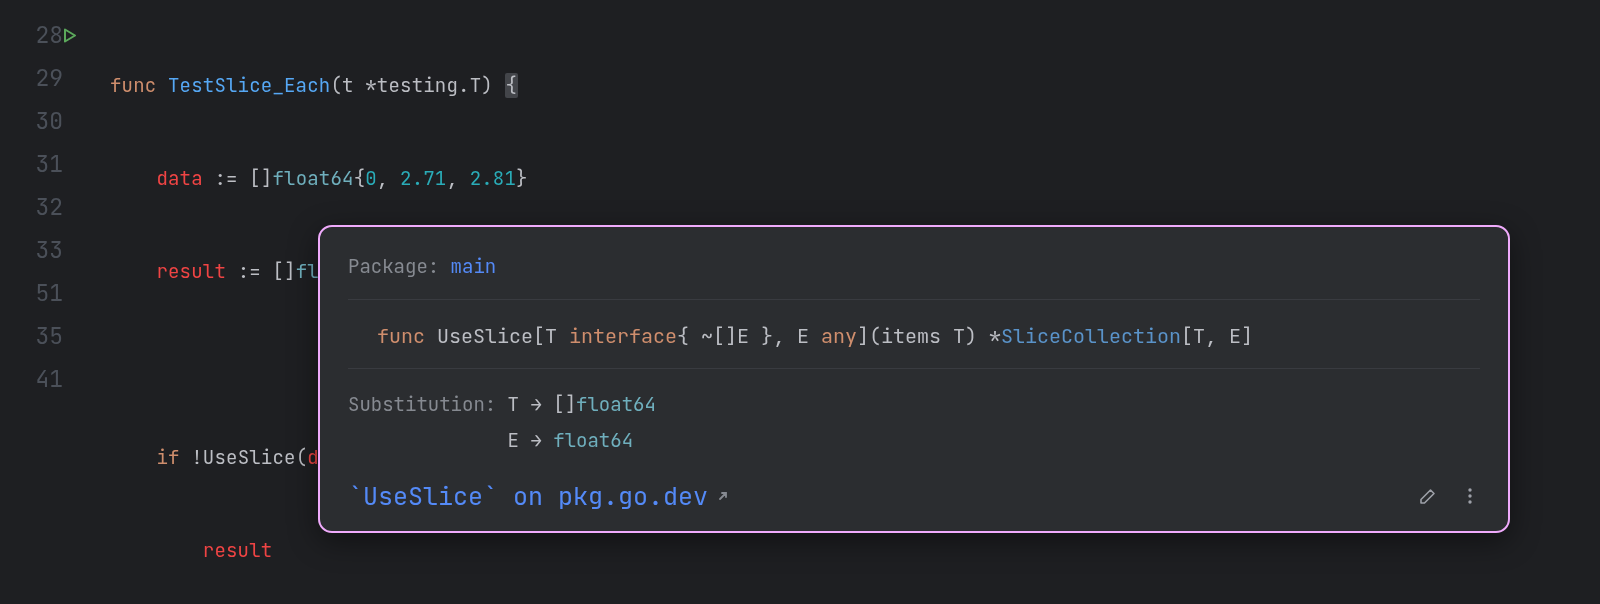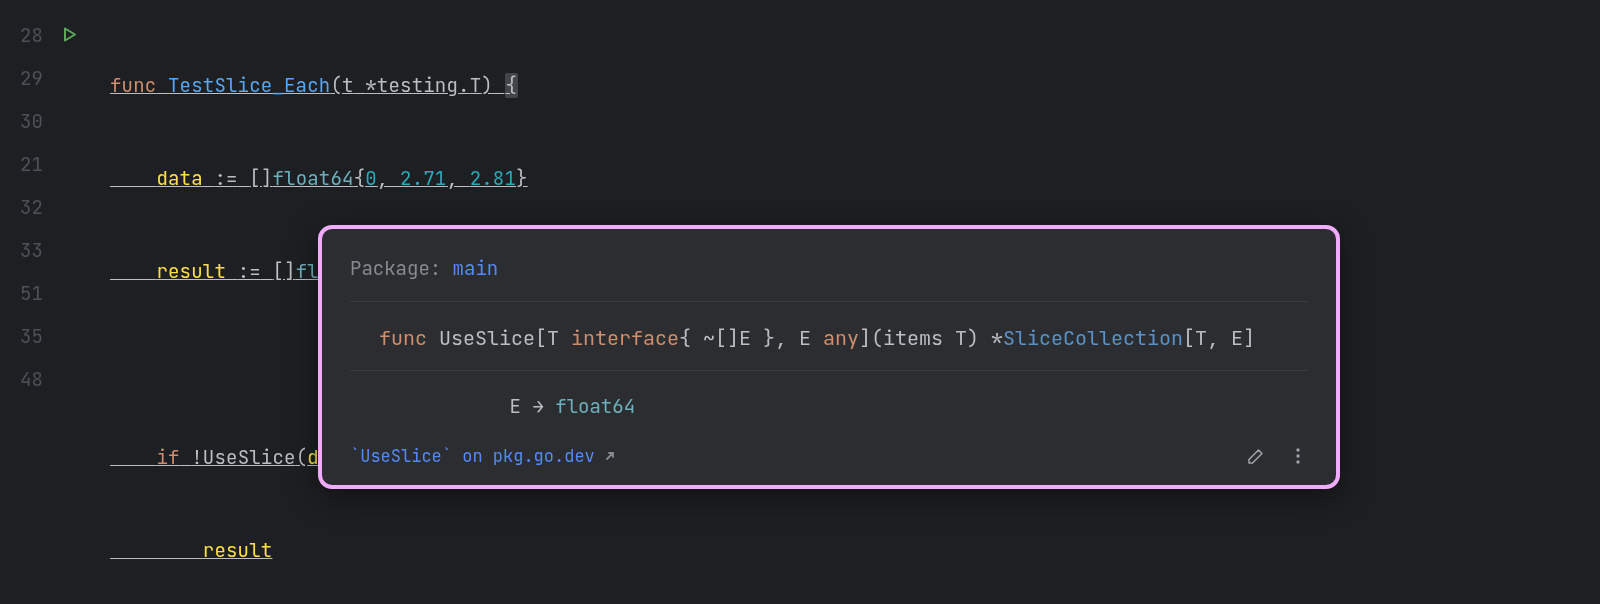--- a/index.html
+++ b/index.html
@@ -25,22 +25,21 @@
     user-select: none;
     flex-shrink: 0;
     border-right: 1px solid #1e1f22;
     position: relative;
   }
   .line-number {
     height: 43px;
     line-height: 43px;
     padding-right: 28px;
     position: relative;
-    font-size: 19px;
-    text-align: center;
+    font-size: 23px;
   }
   .run-gutter-icon {
     position: absolute;
     left: 62px;
     top: 50%;
     transform: translateY(-50%);
   }
   .bulb-icon {
     position: absolute;
     left: 118px;
@@ -51,44 +50,43 @@
     flex: 1;
     padding-top: 14px;
     padding-left: 18px;
     position: relative;
     white-space: pre;
     letter-spacing: 0.2px;
   }
   .code-line {
     height: 43px;
     line-height: 43px;
-    text-decoration: underline;
   }
   
   .kw { color: #cf8e6d; }         
   .fn-name { color: #56a8f5; }    
   .param { color: #bcbec4; }
   .type { color: #6fafbd; }       
   .type2 { color: #bcbec4;}       
   .num { color: #2aacb8; }        
-  .ident { color: #fde047; }
+  .ident { color: #ef4444; }
   .call { color: #bcbec4; }
   .op { color: #bcbec4; }
   .punc { color: #bcbec4; }
   .brace-hl { background: #43454a; border-radius: 2px; padding: 0 1px;}
   .link-type { color: #5a93c9; }
 
   
   .doc-popup {
     position: absolute;
     left: 318px;
     top: 225px;
-    width: 1022px;
+    width: 1192px;
     background: #2b2d30;
-    border: 4px solid #f0abfc;
+    border: 2px solid #f0abfc;
     border-radius: 14px;
     box-shadow: 0 8px 30px rgba(0,0,0,0.45);
     padding: 22px 28px 18px 28px;
     font-family: inherit;
     z-index: 10;
   }
   .doc-row {
     line-height: 36px;
     font-size: 19px;
     color: #bcbec4;
@@ -111,21 +109,21 @@
   .doc-sub .arrow { color: #bcbec4; }
   .doc-sub .stype { color: #6fafbd; }
   .doc-sub .var { color: #bcbec4; }
   .doc-footer {
     display: flex;
     align-items: center;
     margin-top: 20px;
   }
   .doc-ext-link {
     color: #548af7;
-    font-size: 17px;
+    font-size: 25px;
     display:flex;
     align-items:center;
     gap:8px;
   }
   .doc-actions {
     margin-left: auto;
     display: flex;
     gap: 22px;
     align-items: center;
   }
@@ -138,26 +136,26 @@
   <div class="gutter">
     <div class="line-number"><span>28</span>
       <span class="run-gutter-icon">
         <svg width="16" height="16" viewBox="0 0 16 16">
             <path d="M3 2 L13 8 L3 14 Z" fill="none" stroke="#5ba85b" stroke-width="2" stroke-linejoin="round"></path>
           </svg>
       </span>
     </div>
     <div class="line-number">29</div>
     <div class="line-number">30</div>
-    <div class="line-number">21</div>
+    <div class="line-number">31</div>
     <div class="line-number">32</div>
     <div class="line-number">33</div>
     <div class="line-number">51</div>
     <div class="line-number">35</div>
-    <div class="line-number">48</div>
+    <div class="line-number">41</div>
   </div>
 
   <div class="code-area">
     <div class="code-line"><span class="kw">func</span> <span class="fn-name">TestSlice_Each</span><span class="punc">(</span><span class="param">t</span> <span class="op">*</span><span class="type2">testing</span><span class="punc">.</span><span class="type2">T</span><span class="punc">)</span> <span class="punc brace-hl">{</span></div>
     <div class="code-line">    <span class="ident">data</span> <span class="op">:=</span> <span class="punc">[]</span><span class="type">float64</span><span class="punc">{</span><span class="num">0</span><span class="punc">, </span><span class="num">2.71</span><span class="punc">, </span><span class="num">2.81</span><span class="punc">}</span></div>
     <div class="code-line">    <span class="ident">result</span> <span class="op">:=</span> <span class="punc">[]</span><span class="type">float64</span><span class="punc">{</span><span class="num">0</span><span class="punc">, </span><span class="num">0</span><span class="punc">, </span><span class="num">0</span><span class="punc">}</span></div>
     <div class="code-line"></div>
     <div class="code-line">    <span class="kw">if</span> <span class="op">!</span><span class="call">UseSlice</span><span class="punc">(</span><span class="ident">data</span><span class="punc">).</span><span class="call">Each</span><span class="punc">(</span><span class="kw">func</span><span class="punc">(</span><span class="param">value</span> <span class="type">float64</span><span class="punc">, </span><span class="param">index</span> <span class="type">int</span><span class="punc">)</span> <span class="punc">{</span></div>
     <div class="code-line">        <span class="ident">result</span></div>
     
@@ -168,20 +166,21 @@
   </div>
 </div>
 
 <div class="doc-popup">
   <div class="doc-row">
     <span class="doc-label">Package: </span><span class="doc-link">main</span>
   </div>
   <hr class="doc-sep">
   <div class="doc-sig"><span class="kw">func</span> <span>UseSlice</span><span>[</span><span>T</span> <span class="kw">interface</span><span>{ ~[]E }</span><span>, </span><span>E</span> <span class="kw">any</span><span>]</span><span>(items T)</span><span> *</span><span class="link-type">SliceCollection</span><span>[T, E]</span></div>
   <hr class="doc-sep">
+  <div class="doc-sub"><span>Substitution: </span><span class="var">T</span> <span class="arrow">→</span> <span class="var">[]</span><span class="stype">float64</span></div>
   <div class="doc-sub">              <span class="var">E</span> <span class="arrow">→</span> <span class="stype">float64</span></div>
   <div class="doc-footer">
     <span class="doc-ext-link">
       <span>`UseSlice` on pkg.go.dev</span>
       <svg width="14" height="14" viewBox="0 0 14 14">
           <path d="M4 10 L10 4 M6 4 H10 V8" stroke="#868a91" stroke-width="1.8" fill="none" stroke-linecap="round"></path>
         </svg>
     </span>
     <div class="doc-actions">
       <span>

